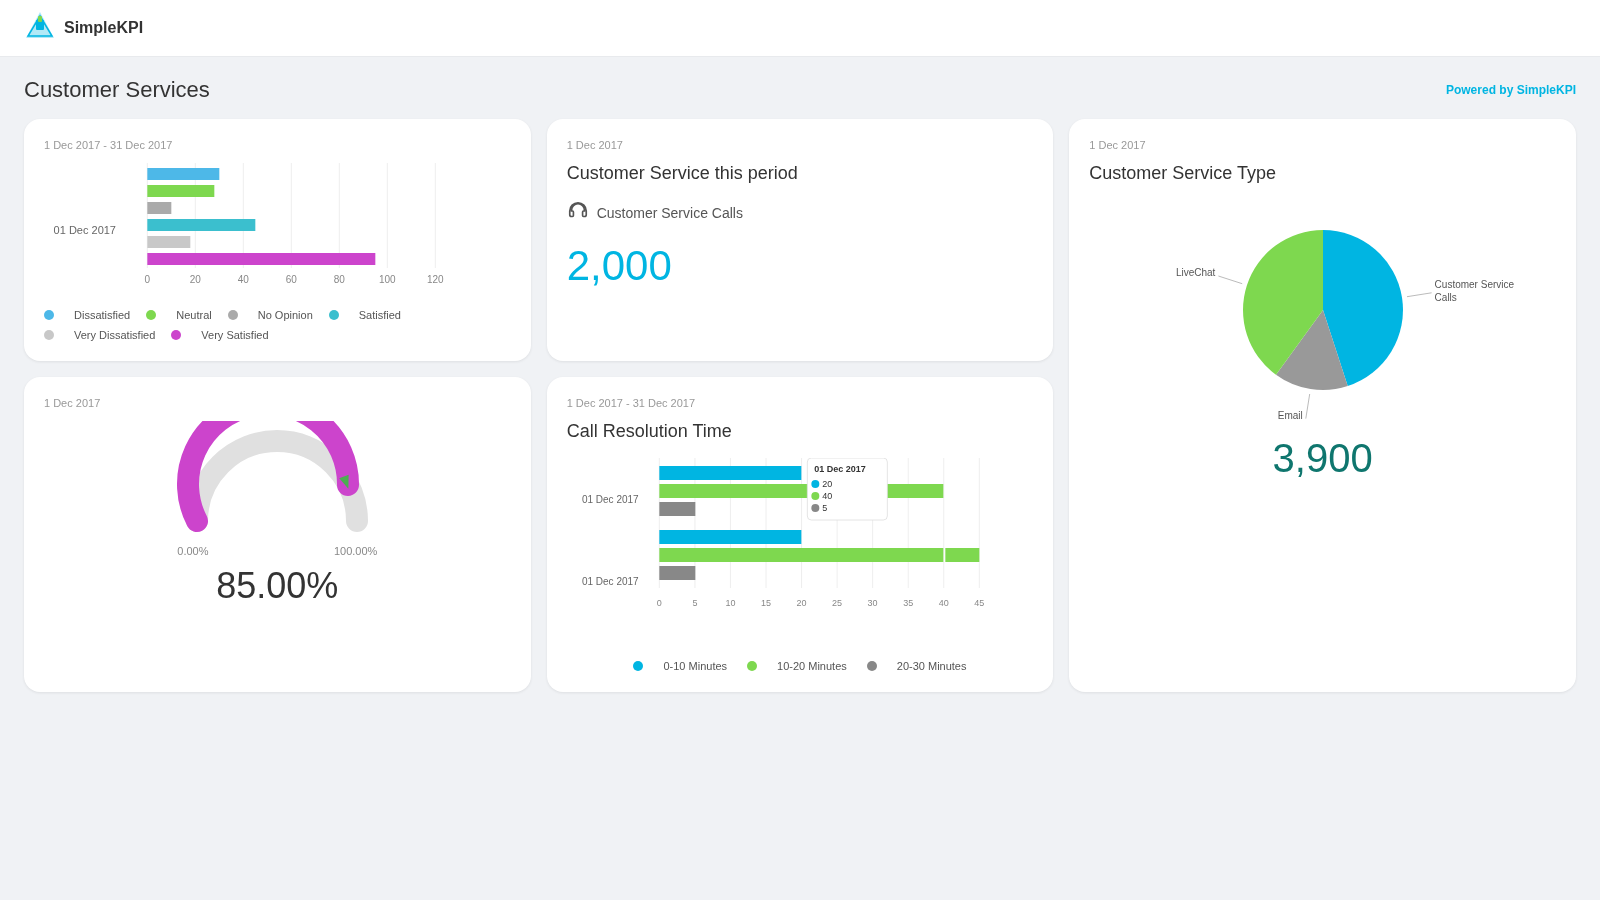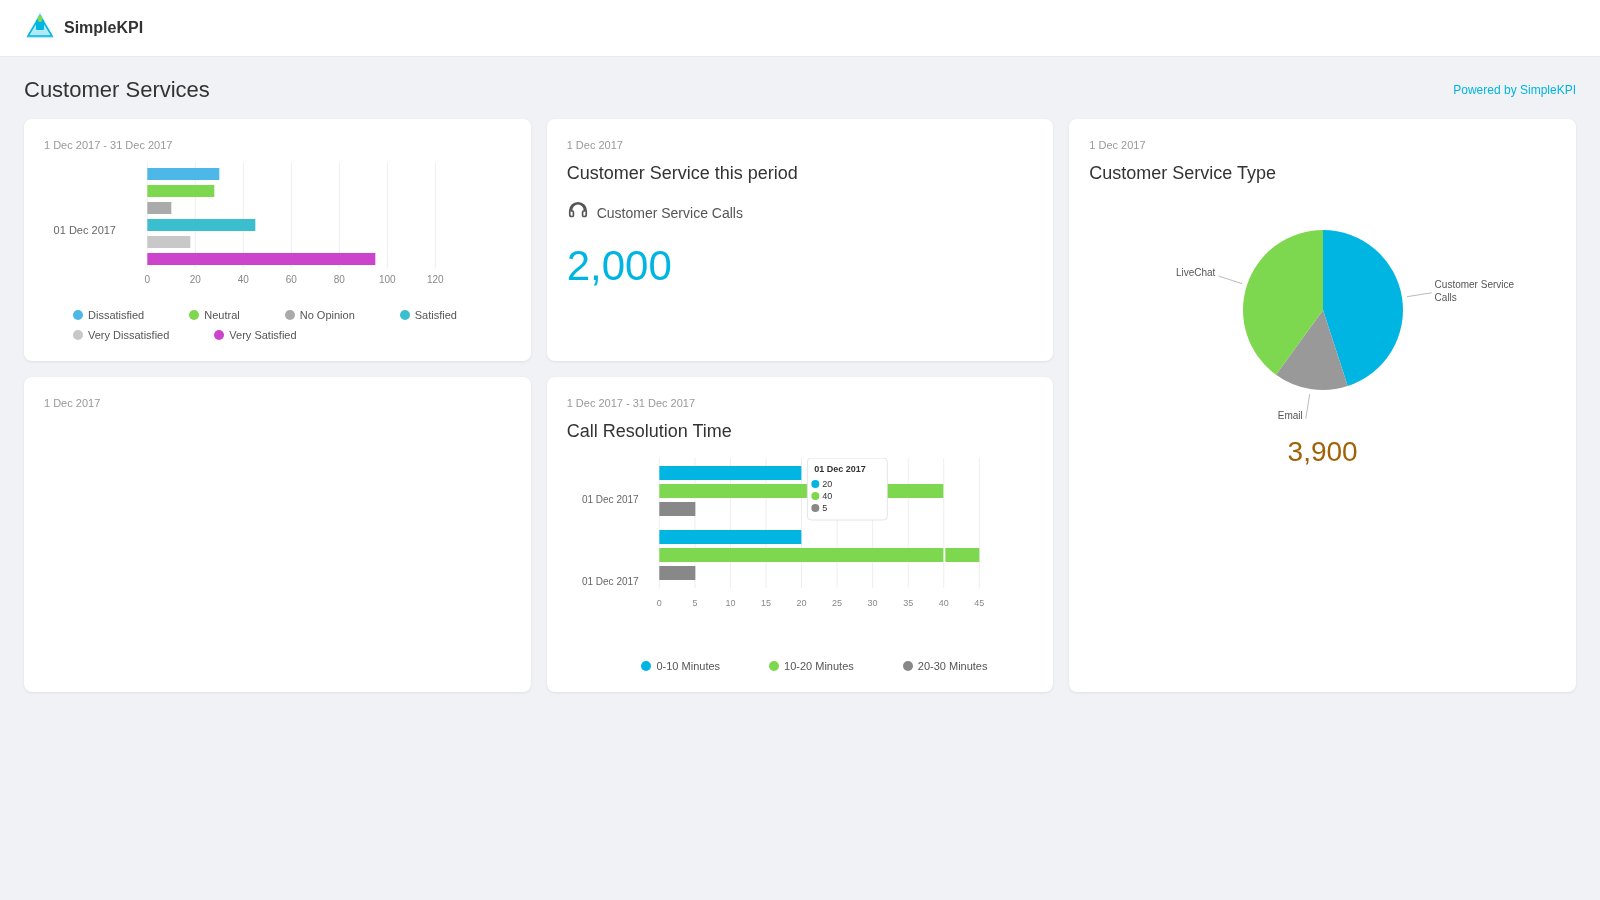--- a/index.html
+++ b/index.html
@@ -44,31 +44,31 @@
       font-size: 22px;
       font-weight: 400;
       color: #333;
     }
     .powered-by {
       font-size: 12px;
       color: #999;
     }
     .powered-by span {
       color: #00b5e2;
-      font-weight: 400;
+      font-weight: 700;
     }
     .dashboard-grid {
       display: grid;
       grid-template-columns: 1fr 1fr 1fr;
       grid-template-rows: auto auto;
       gap: 16px;
     }
     .card {
       background: #fff;
-      border-radius: 8px;
+      border-radius: 16px;
       padding: 20px;
       box-shadow: 0 1px 3px rgba(0,0,0,0.08);
     }
     .card-date {
       font-size: 11px;
       color: #999;
       margin-bottom: 12px;
     }
     .card-title {
       font-size: 18px;
@@ -83,24 +83,23 @@
     }
     .legend {
       display: flex;
       flex-wrap: wrap;
       gap: 8px 16px;
       margin-top: 12px;
     }
     .legend-item {
       display: flex;
       align-items: center;
-      gap: 5px;
+      gap: 20px;
       font-size: 11px;
       color: #555;
-      margin-left: 29px;
     }
     .legend-dot {
       width: 10px;
       height: 10px;
       border-radius: 50%;
       flex-shrink: 0;
     }
     
     .service-period-card {
       grid-column: 2;
@@ -124,24 +123,24 @@
       font-size: 42px;
       font-weight: 300;
       color: #00b5e2;
     }
     
     .service-type-card {
       grid-column: 3;
       grid-row: 1 / 3;
     }
     .pie-total {
-      font-size: 28px;
+      font-size: 40px;
       font-weight: 300;
       text-align: center;
-      color: #a16207;
+      color: #0f766e;
       margin-top: 10px;
     }
     
     .retention-card {
       grid-column: 1;
       grid-row: 2;
     }
     .gauge-container {
       display: flex;
       flex-direction: column;
@@ -298,20 +297,35 @@
             <text x="129.8" y="218.6" font-size="10" fill="#555" text-anchor="end">Email</text>
             <line x1="69.2" y1="83.7" x2="45.4" y2="76.0" stroke="#aaa" stroke-width="0.8"></line>
             <text x="42.4" y="76.0" font-size="10" fill="#555" text-anchor="end">LiveChat</text>
           </svg>
         </div>
         <div class="pie-total" style="margin-top:10px;">3,900</div>
     </div>
 
     <div class="card retention-card">
       <div class="card-date">1 Dec 2017</div>
+      <div class="gauge-container">
+        <svg viewBox="0 0 200 120" xmlns="http://www.w3.org/2000/svg" style="width:200px; height:120px;">
+
+          <path d="M 20 100 A 80 80 0 0 1 180 100" fill="none" stroke="#e0e0e0" stroke-width="22" stroke-linecap="round"></path>
+
+          <path d="M 20 100 A 80 80 0 1 1 171 64" fill="none" stroke="#cc44cc" stroke-width="22" stroke-linecap="round"></path>
+
+          <polygon points="165,55 175,55 170,68" fill="#4caf50" transform="rotate(-20, 170, 64)"></polygon>
+        </svg>
+        <div class="gauge-labels">
+          <span class="gauge-label">0.00%</span>
+          <span class="gauge-label">100.00%</span>
+        </div>
+        <div class="gauge-value">85.00%</div>
+      </div>
     </div>
 
     <div class="card resolution-card">
       <div class="card-date">1 Dec 2017 - 31 Dec 2017</div>
       <div class="card-title">Call Resolution Time</div>
       <div style="display:flex; position:relative;">
         <div style="font-size:10px; color:#666; width:78px; display:flex; flex-direction:column; justify-content:space-around; padding-right:6px; padding-bottom:30px;">
           <span style="text-align:right;">01 Dec 2017</span>
           <span style="text-align:right;">01 Dec 2017</span>
         </div>

